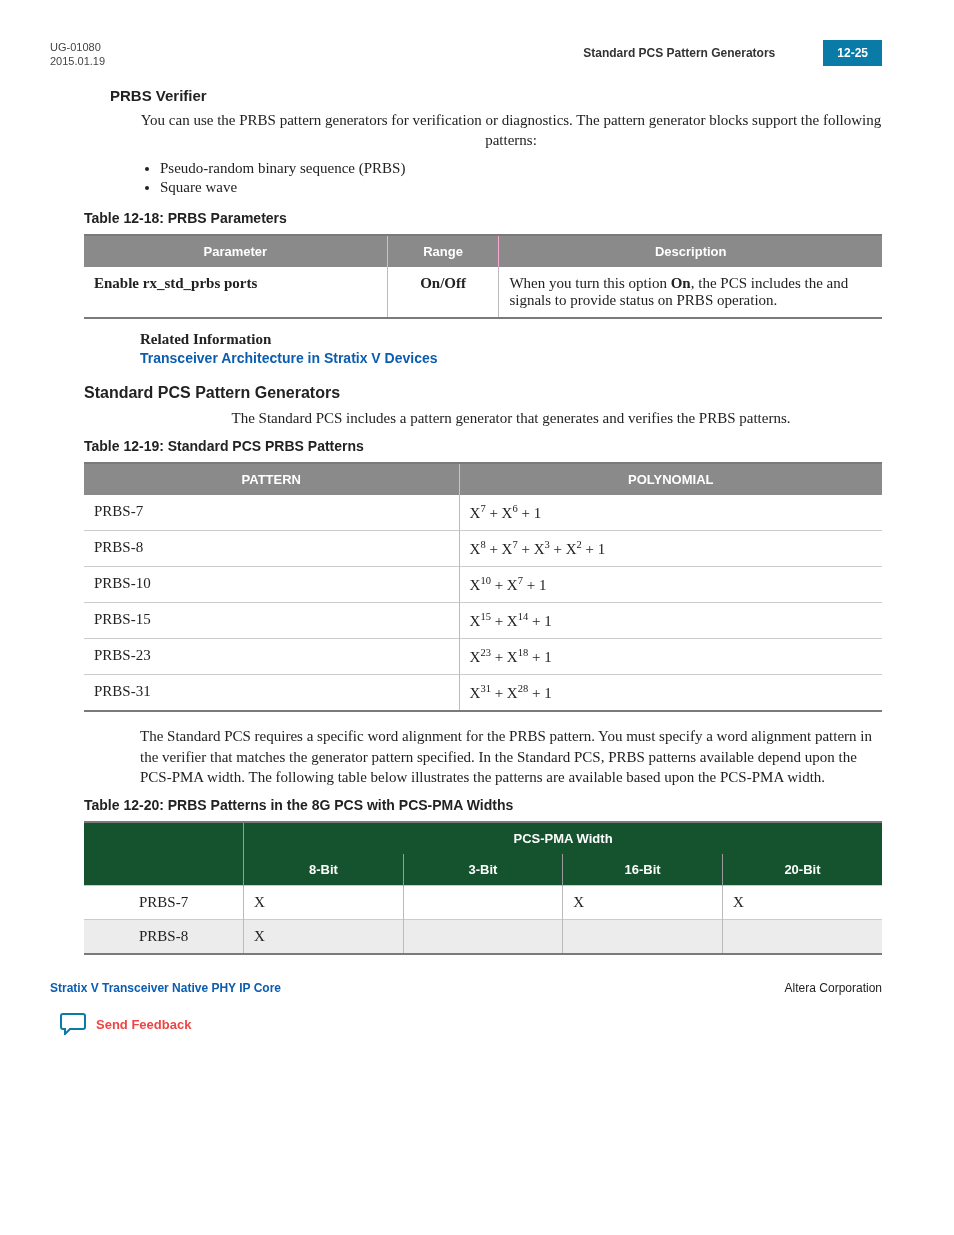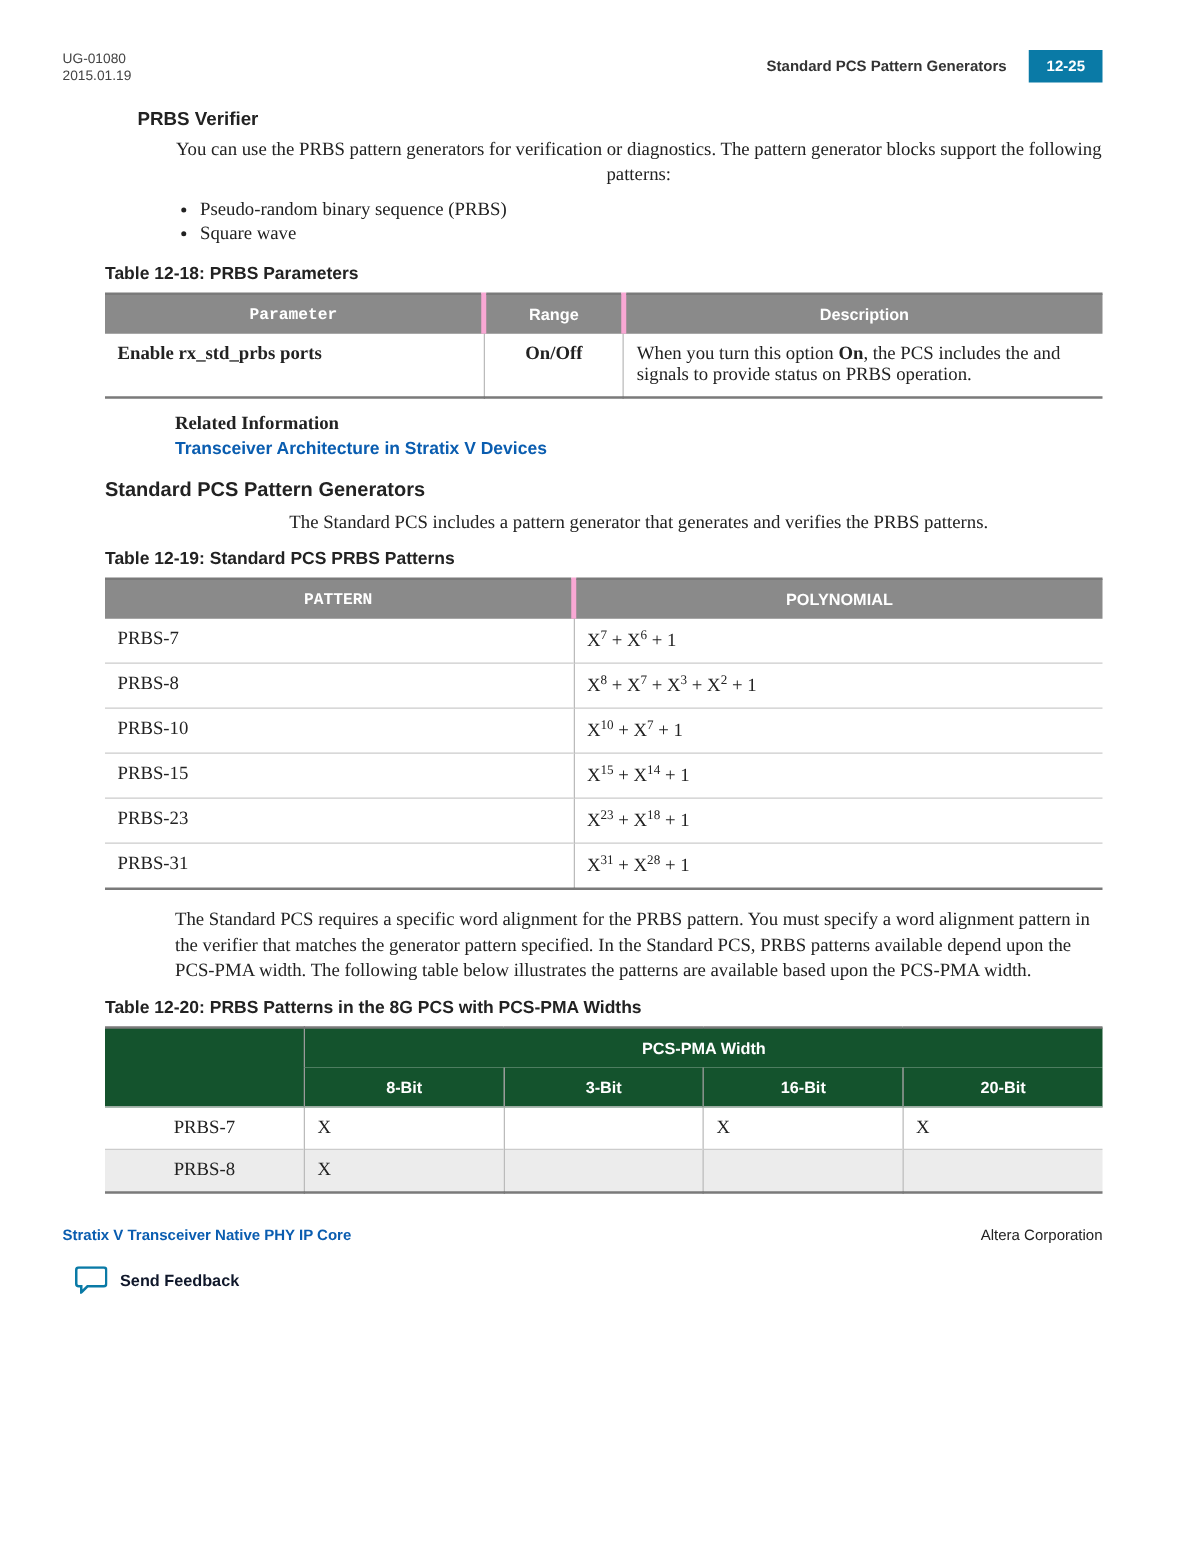--- a/index.html
+++ b/index.html
@@ -9,48 +9,48 @@
     font-family: Georgia, 'Times New Roman', serif;
     font-size: 15px;
     color: #222;
     background: #fff;
     width: 954px;
   }
   .hdr { display: flex; justify-content: space-between; align-items: flex-start; margin-bottom: 18px; gap: 48px; }
   .hdr-left { font-size: 11px; color: #444; font-family: Arial, sans-serif; line-height: 1.3; }
   .hdr-right { display: flex; align-items: center; gap: 0; }
   .hdr-title { font-family: Arial, sans-serif; font-weight: bold; font-size: 12px; color: #333; padding-right: 18px; }
-  .page-badge { background:#0a7aa6; color:#fff; font-family: Arial, sans-serif; font-weight:bold; font-size:12px; padding:6px 14px; }
+  .page-badge { background:#0a7aa6; color:#fff; font-family: Arial, sans-serif; font-weight:bold; font-size:12px; padding:6px 14px;margin-left:30px; }
   h4.subhead { font-family: Arial, sans-serif; font-weight: bold; font-size: 15px; margin: 6px 0 6px 60px; color:#222; }
   .body-p { margin: 4px 0 10px 90px; line-height: 1.35; text-align: center; }
   ul.bullets { margin: 4px 0 14px 110px; padding: 0; }
   ul.bullets li { margin: 2px 0; }
   .table-caption { font-family: Arial, sans-serif; font-weight: bold; font-size: 14px; margin: 10px 0 8px 34px; }
   table.data { width: calc(100% - 34px); margin-left: 34px; border-collapse: collapse; border-top: 2px solid #7a7a7a; border-bottom: 2px solid #7a7a7a; }
-  table.data th { background:#8a8a8a; color:#fff; font-family: Arial, sans-serif; font-weight:bold; font-size:13px; padding:8px 10px; border-left:4px solid #f9a8d4; }
-  table.data th:first-child { border-left:none;font-family:Liberation Mono, monospace; }
+  table.data th { background:#8a8a8a; color:#fff; font-family: Arial, sans-serif; font-weight:bold; font-size:13px; padding:8px 10px; border-left:1px solid #f9a8d4; }
+  table.data th:first-child { border-left:none; }
   table.data td { padding:8px 10px; vertical-align:top; border-left:1px solid #bbb; border-top:1px solid #ccc; font-size:15px; }
   table.data td:first-child { border-left:none; }
   table.data tr.no-top td { border-top:none; }
   .rel-info-label { font-weight:bold; margin: 12px 0 2px 90px; }
   .rel-info-link { color:#0a5db0; margin: 0 0 18px 90px; font-family: Arial, sans-serif; font-weight:bold; font-size:14px; cursor:pointer; }
   h3.section { font-family: Arial, sans-serif; font-weight:bold; font-size:16px; margin: 16px 0 6px 34px; }
   .after-table-p { margin: 14px 0 10px 90px; line-height:1.35; }
   table.t20 { width: calc(100% - 34px); margin-left:34px; border-collapse:collapse; border-top:2px solid #7a7a7a; border-bottom:2px solid #7a7a7a; }
   table.t20 th { background:#14532d; color:#fff; font-family:Arial,sans-serif; font-weight:bold; font-size:13px; padding:8px 6px; border-left:1px solid #9a9a9a;margin-top:42px; }
   table.t20 th.first { border-left:none; }
   table.t20 td { padding:8px 10px; border-left:1px solid #bbb; border-top:1px solid #ccc; text-align:left; font-size:15px; }
   table.t20 td:first-child { border-left:none; text-align:center; }
   table.t20 tr.shade td { background:#ececec; }
   .footer-row { display:flex; justify-content:space-between; align-items:center; margin-top:26px; padding-left:0;gap:43px; }
   .footer-left { color:#0a5db0; font-family:Arial,sans-serif; font-weight:bold; font-size:12px; cursor:pointer; }
   .footer-right { font-family:Arial,sans-serif; font-weight:normal; font-size:12px; }
   .feedback { display:flex; align-items:center; gap:10px; margin-top:18px; margin-left:10px; cursor:pointer; }
   .feedback-icon { width:26px; height:22px; }
-  .feedback-text { color:#0f172a; font-family:Arial,sans-serif; font-weight:bold; font-size:13px; }
+  .feedback-text { color:#ef4444; font-family:Arial,sans-serif; font-weight:bold; font-size:13px; }
   sup { font-size:0.7em; }
   .cell-bold { font-weight:bold; }
 </style>
 </head>
 <body>
 
 <div class="hdr">
   <div class="hdr-left">
     <div>UG-01080</div>
     <div>2015.01.19</div>

